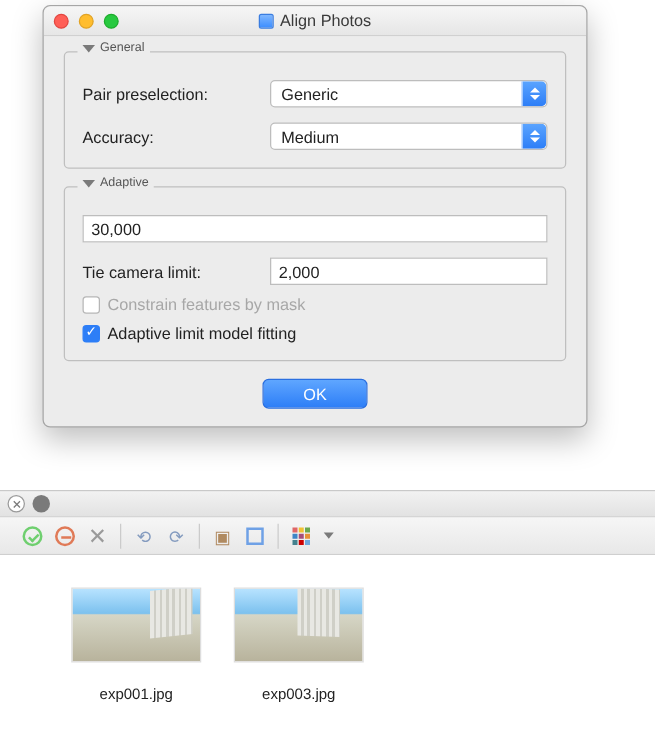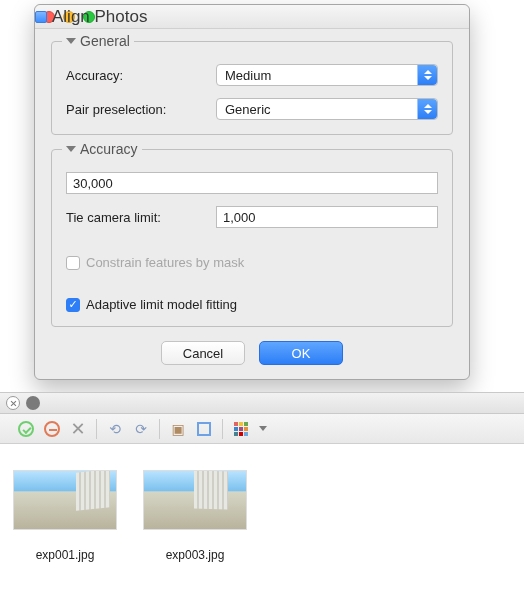--- a/index.html
+++ b/index.html
@@ -36,24 +36,24 @@
   }
   .traffic { display: flex; gap: 8px; }
   .tl { width: 12px; height: 12px; border-radius: 50%; }
   .tl-close { background: #ff5f57; border: 1px solid #e24640; }
   .tl-min { background: #ffbd2e; border: 1px solid #e1a325; }
   .tl-zoom { background: #28c940; border: 1px solid #1dad2c; }
   .title-center {
     position: absolute;
     left: 0; right: 0;
     text-align: center;
-    font-size: 17px;
+    font-size: 13px;
     color: #3a3a3a;
     display: flex;
-    justify-content: flex-start;
+    justify-content: center;
     align-items: center;
     gap: 5px;
     pointer-events: none;
   }
   .title-icon {
     width: 12px; height: 12px;
     background: linear-gradient(#7fb7ff,#3d8eff);
     border: 1px solid #3a7de0;
     border-radius: 2px;
   }
@@ -64,21 +64,21 @@
     padding: 10px 14px 14px 14px;
     margin-bottom: 14px;
     background: #ececec;
     position: relative;
   }
   .group-legend {
     position: absolute;
     top: -9px; left: 10px;
     background: #ececec;
     padding: 0 4px;
-    font-size: 14px;
+    font-size: 10px;
     display: flex; align-items: center; gap: 4px;
     color: #555;
   }
   .disclosure {
     display: inline-block;
     width: 0; height: 0;
     border-left: 5px solid transparent;
     border-right: 5px solid transparent;
     border-top: 6px solid #7a7a7a;
   }
@@ -128,21 +128,21 @@
     border: 1px solid #bdbdbd;
     padding: 0 6px;
     font-size: 13px;
     display: flex;
     align-items: center;
   }
   .check-row {
     display: flex;
     align-items: center;
     gap: 6px;
-    margin-top: 27px;
+    margin-top: 8px;
   }
   .cbox {
     width: 14px; height: 14px;
     border: 1px solid #b6b6b6;
     border-radius: 3px;
     background: #fff;
     display: flex;
     align-items: center;
     justify-content: center;
   }
@@ -240,20 +240,21 @@
   .grid-glyph span:nth-child(6){background:#e69138;}
   .grid-glyph span:nth-child(7){background:#45818e;}
   .grid-glyph span:nth-child(8){background:#cc0000;}
   .grid-glyph span:nth-child(9){background:#6fa8dc;}
   .tiny-tri { width:0;height:0;border-left:4px solid transparent;border-right:4px solid transparent;border-top:5px solid #7a7a7a; margin-left:2px; }
   
   .thumbs {
     display: flex;
     padding: 26px 12px 0 12px;
     gap: 24px;
+    margin-left: 44px;
   }
   .thumb-item {
     width: 106px;
     display: flex;
     flex-direction: column;
     align-items: center;
   }
   .thumb-img {
     width: 104px;
     height: 60px;
@@ -290,78 +291,75 @@
 
   <div class="dialog-body">
 
     <div class="group">
       <div class="group-legend">
         <span class="disclosure"></span>
         <span>General</span>
       </div>
 
       <div class="row">
+        <div class="lbl">Pair preselection:</div>
+        <div class="select">
+          <span>Generic</span>
+          <span class="select-caret">
+            <span class="caret-up"></span>
+              <span class="caret-down"></span>
+          </span>
+        </div>
+      </div>
+
+      <div class="row">
         <div class="lbl">Accuracy:</div>
         <div class="select">
           <span>Medium</span>
           <span class="select-caret">
             <span class="caret-up"></span>
               <span class="caret-down"></span>
           </span>
         </div>
       </div>
-
-      <div class="row">
-        <div class="lbl">Pair preselection:</div>
-        <div class="select">
-          <span>Generic</span>
-          <span class="select-caret">
-            <span class="caret-up"></span>
-              <span class="caret-down"></span>
-          </span>
-        </div>
-      </div>
     </div>
 
     <div class="group">
       <div class="group-legend">
         <span class="disclosure"></span>
-        <span>Accuracy</span>
+        <span>Adaptive</span>
       </div>
 
       <div class="row">
         <div class="textinput">
           <span>30,000</span>
         </div>
       </div>
 
       <div class="row">
         <div class="lbl">Tie camera limit:</div>
         <div class="textinput">
-          <span>1,000</span>
+          <span>2,000</span>
         </div>
       </div>
 
       <div class="check-row">
         <div class="cbox"></div>
         <span class="disabled-text">Constrain features by mask</span>
       </div>
 
       <div class="check-row">
         <div class="cbox checked">
           <span class="checkmark">✓</span>
         </div>
         <span>Adaptive limit model fitting</span>
       </div>
     </div>
 
     <div class="btn-row">
-      <div class="btn btn-default">
-        <span>Cancel</span>
-      </div>
       <div class="btn btn-primary">
         <span>OK</span>
       </div>
     </div>
 
   </div>
 </div>
 
 <div class="panel">
   <div class="panel-header">

